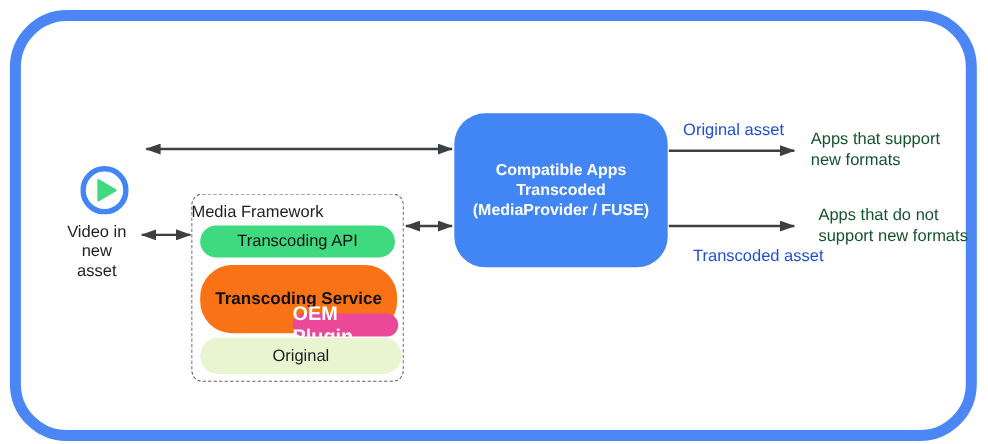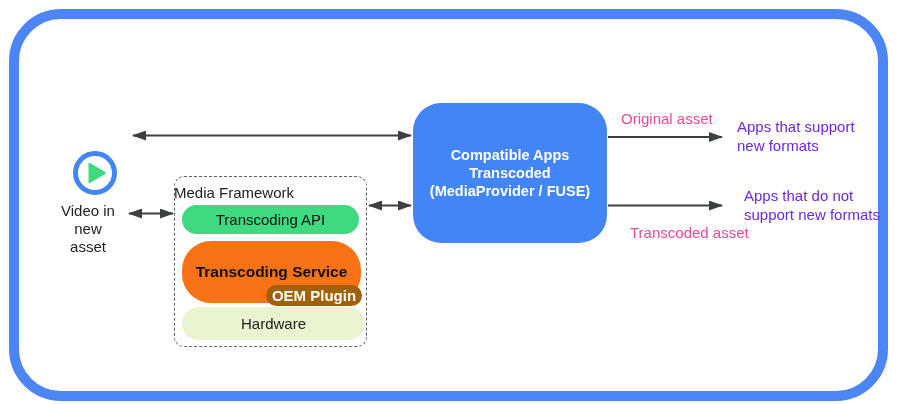--- a/index.html
+++ b/index.html
@@ -37,42 +37,42 @@
   .pill-api{
     left:182px;top:205px;width:177px;height:29px;border-radius:15px;
     background:#3fd97f;font-weight:normal;font-size:15px;color:#111;
   }
   .pill-service{
     left:182px;top:241px;width:179px;height:62px;border-radius:29px;
     background:#f97316;font-weight:bold;font-size:15.5px;color:#111;
   }
   .pill-oem{
     left:266px;top:285px;width:96px;height:21px;border-radius:11px;
-    background:#a16207;color:#ffffff;font-weight:bold;font-size:15px;
+    background:#ec4899;color:#ffffff;font-weight:bold;font-size:18px;
   }
   .pill-hardware{
     left:182px;top:307px;width:183px;height:33px;border-radius:17px;
     background:#e9f4d0;font-size:15px;color:#202124;
   }
 
   
   .transcoding-box{
     position:absolute;left:413px;top:103px;width:194px;height:140px;
     background:#4285f4;border-radius:28px;
     display:flex;flex-direction:column;align-items:center;justify-content:center;
     color:#ffffff;font-weight:bold;font-size:14.5px;line-height:18px;text-align:center;
   }
   .transcoding-box span{display:block;}
 
   
-  .flow-label{position:absolute;font-size:15px;color:#ec4899;white-space:nowrap;}
+  .flow-label{position:absolute;font-size:15px;color:#1d4ed8;white-space:nowrap;}
   .flow-label-original{left:621px;top:110px;}
   .flow-label-transcoded{left:630px;top:224px;}
 
-  .apps-label{position:absolute;font-size:15px;line-height:19px;color:#6d28d9;white-space:nowrap;}
+  .apps-label{position:absolute;font-size:15px;line-height:19px;color:#14532d;white-space:nowrap;}
   .apps-support{left:737px;top:117px;}
   .apps-nosupport{left:744px;top:186px;}
   .apps-label span{display:block;}
 </style>
 </head>
 <body>
 
 <div class="canvas">
 
   <div class="outer-frame"></div>
@@ -109,21 +109,21 @@
   </div>
 
   <div class="pill pill-service">
     <span>Transcoding Service</span>
   </div>
   <div class="pill pill-oem">
     <span>OEM Plugin</span>
   </div>
 
   <div class="pill pill-hardware">
-    <span>Hardware</span>
+    <span>Original</span>
   </div>
 
   <div class="transcoding-box">
     <span>Compatible Apps</span>
     <span>Transcoded</span>
     <span>(MediaProvider / FUSE)</span>
   </div>
 
   <div class="flow-label flow-label-original">Original asset</div>
   <div class="flow-label flow-label-transcoded">Transcoded asset</div>

